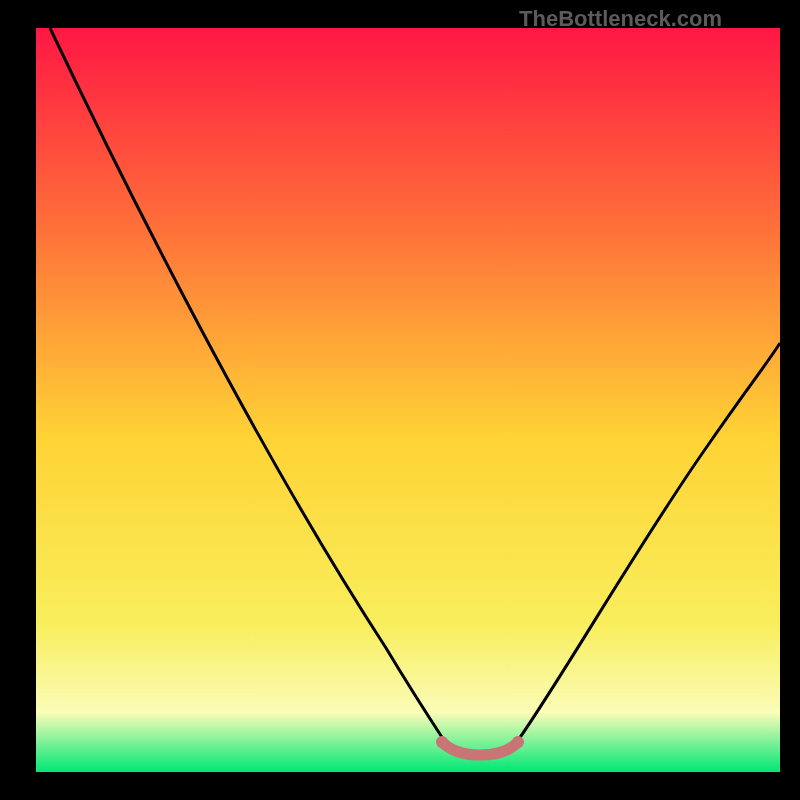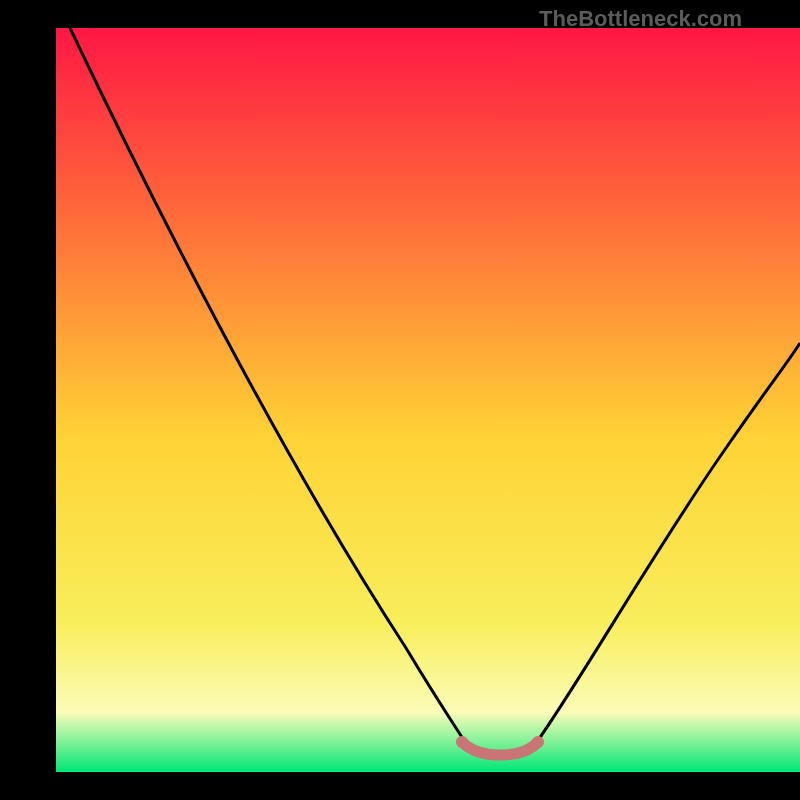--- a/index.html
+++ b/index.html
@@ -1,17 +1,17 @@
 <!DOCTYPE html>
 <html><head>
 <meta charset="utf-8">
 <style>
 * { margin: 0; padding: 0; box-sizing: border-box; }
 body { width: 800px; height: 800px; background: #000; overflow: hidden; font-family: Arial, sans-serif; }
-.container { width: 732px; height: 800px; position: relative; margin-left: 20px; }
+.container { width: 732px; height: 800px; position: relative; }
 .attribution { position: absolute; top: 6px; right: 10px; color: #5b5b5b; font-size: 22px; font-weight: 600; z-index: 10; }
 .plot-area { position: absolute; left: 36px; top: 28px; width: 744px; height: 744px; }
 svg.chart-svg { display: block; width: 744px; height: 744px; }
 </style>
 </head>
 <body>
 
 <div class="container">
 
   <div class="attribution">TheBottleneck.com</div>

